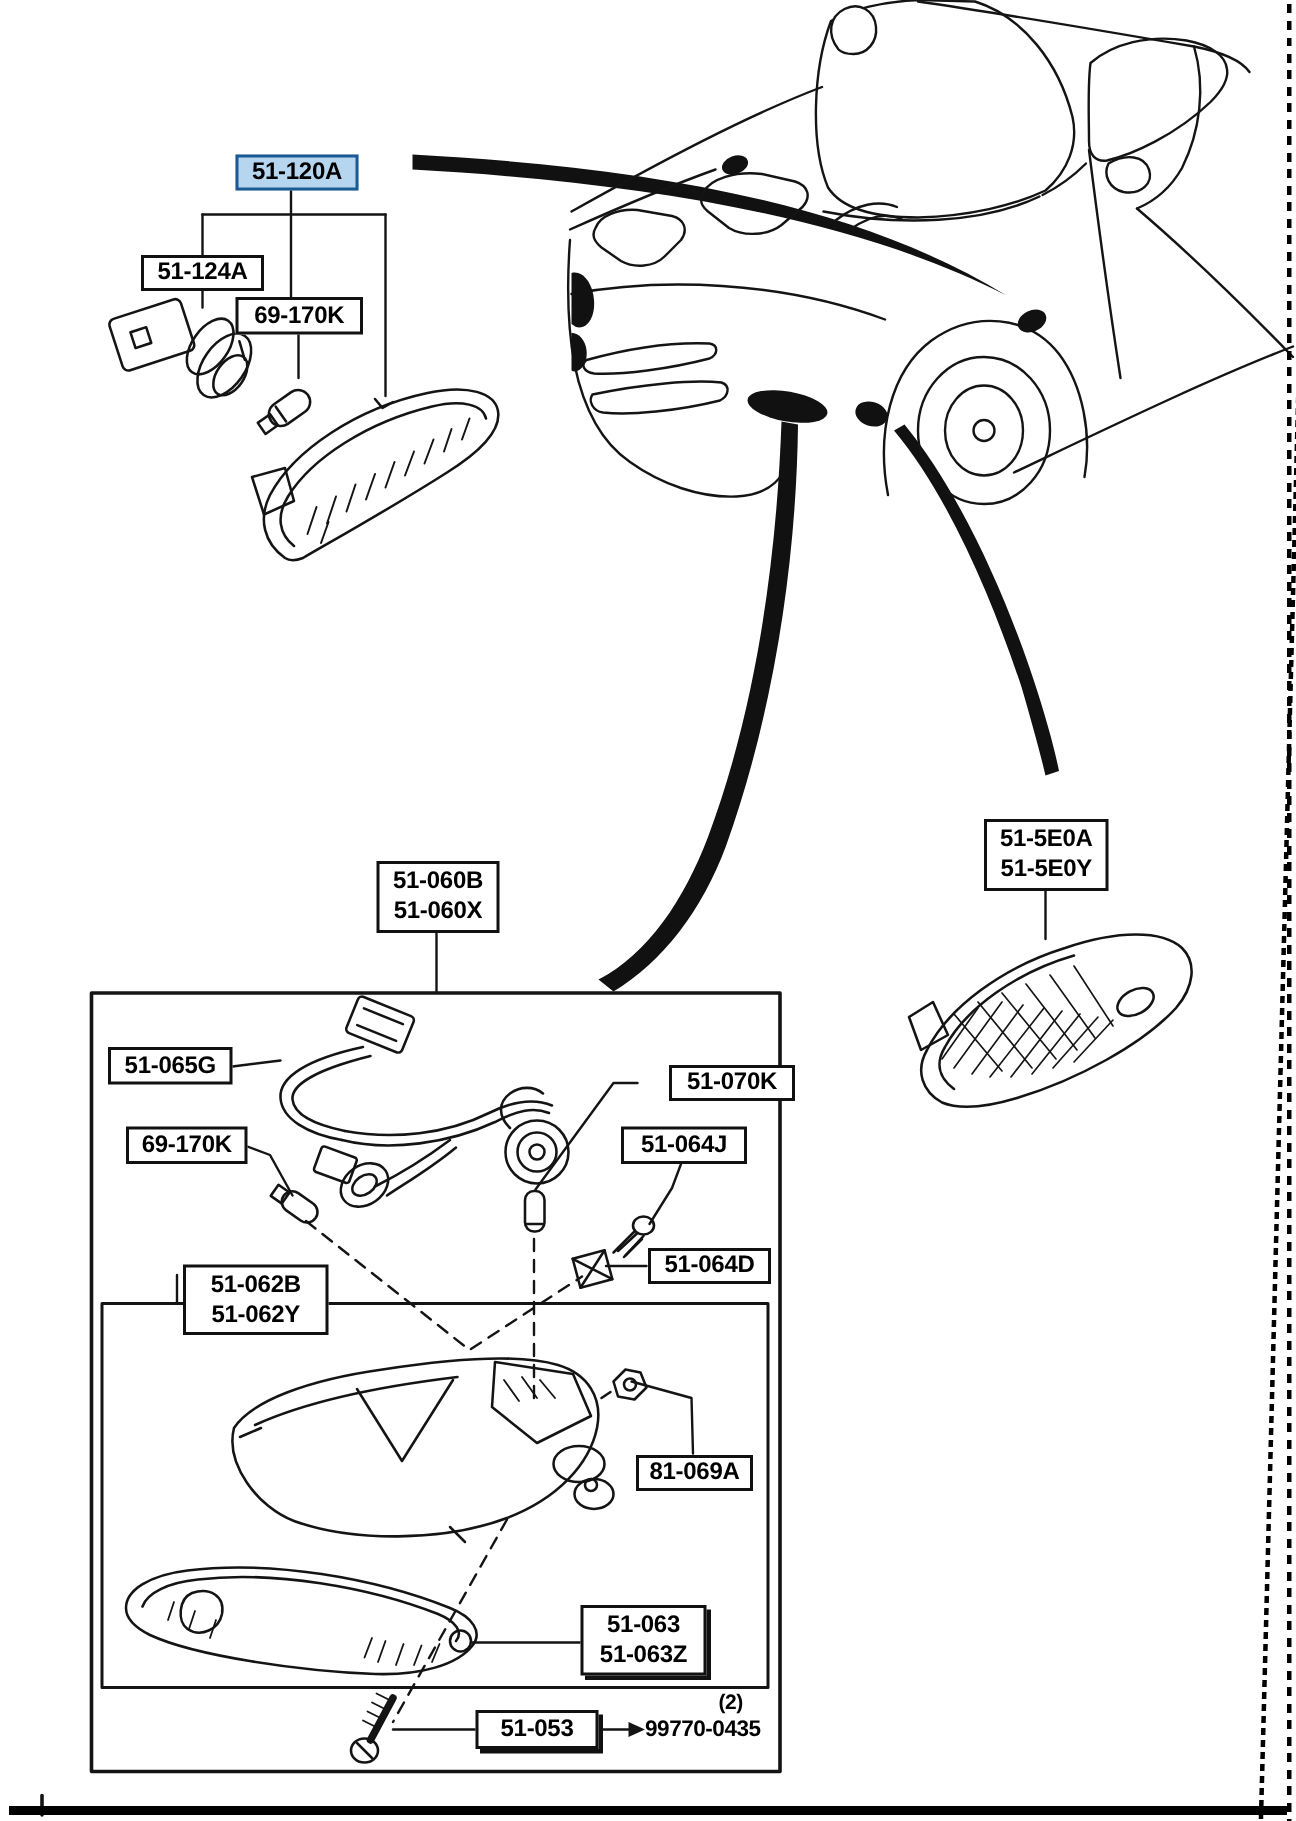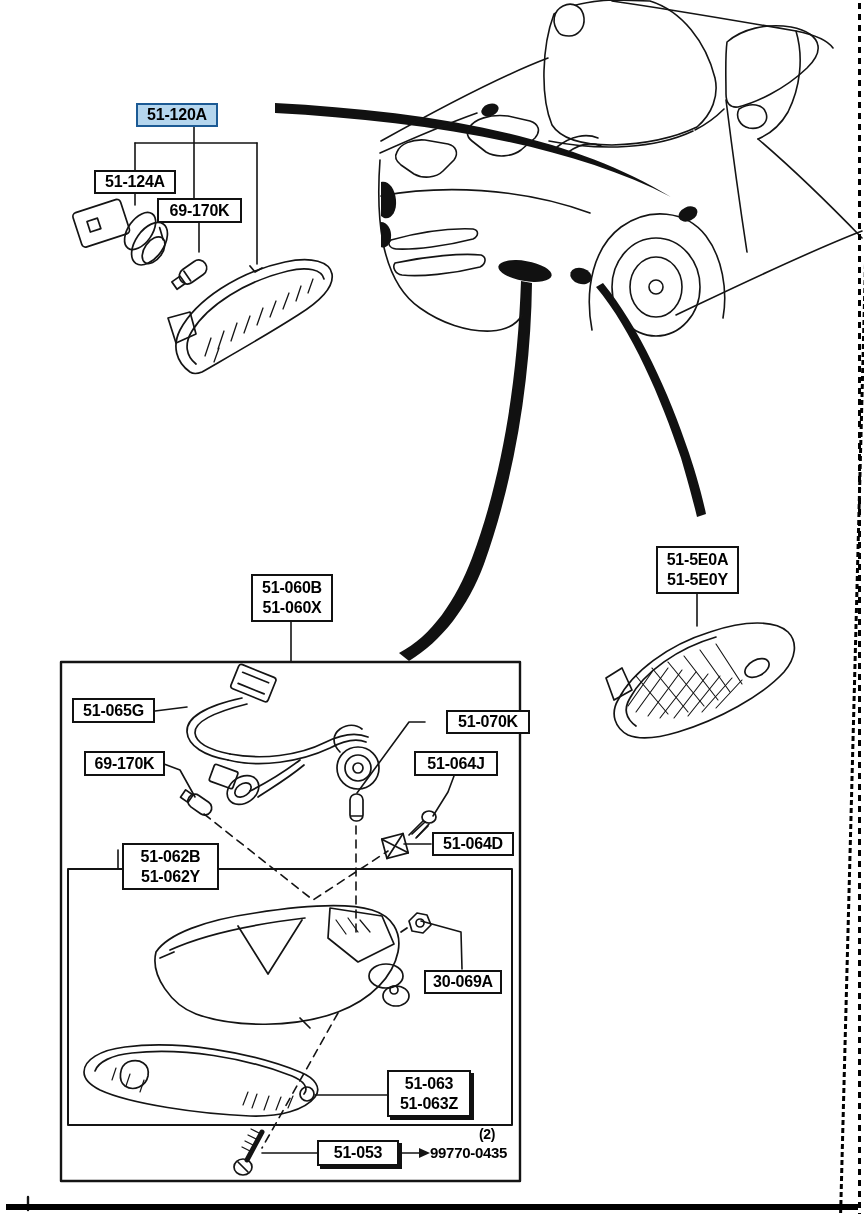--- a/index.html
+++ b/index.html
@@ -257,21 +257,21 @@
         <path d="M259,1133 l-8,-4"></path>
           <path d="M256,1139 l-8,-4"></path>
           <path d="M253,1145 l-8,-4"></path>
           <path d="M250,1151 l-8,-4"></path>
       </g>
       <ellipse cx="243" cy="1167" rx="9" ry="8"></ellipse>
       <path d="M238,1162 L248,1172"></path>
     </g>
   </svg>
 
-  <div class="plabel hl" style="left:136px;top:103px;width:82px;height:24px;">
+  <div class="plabel hl" style="left:157px;top:103px;width:82px;height:24px;">
     <span>51-120A</span>
   </div>
 
   <div class="plabel" style="left:94px;top:170px;width:82px;height:24px;">
     <span>51-124A</span>
   </div>
 
   <div class="plabel" style="left:157px;top:198px;width:85px;height:25px;">
     <span>69-170K</span>
   </div>
@@ -305,21 +305,21 @@
   <div class="plabel" style="left:77px;top:843px;width:97px;height:47px;margin-left:45px;">
     <span>51-062B</span>
     <span>51-062Y</span>
   </div>
 
   <div class="plabel" style="left:432px;top:832px;width:82px;height:24px;">
     <span>51-064D</span>
   </div>
 
   <div class="plabel" style="left:424px;top:970px;width:78px;height:24px;">
-    <span>30-069A</span>
+    <span>81-069A</span>
   </div>
 
   <div class="plabel shadow" style="left:387px;top:1070px;width:84px;height:47px;">
     <span>51-063</span>
     <span>51-063Z</span>
   </div>
 
   <div class="plabel shadow" style="left:317px;top:1140px;width:82px;height:26px;justify-content:center;">
     <span>51-053</span>
   </div>

